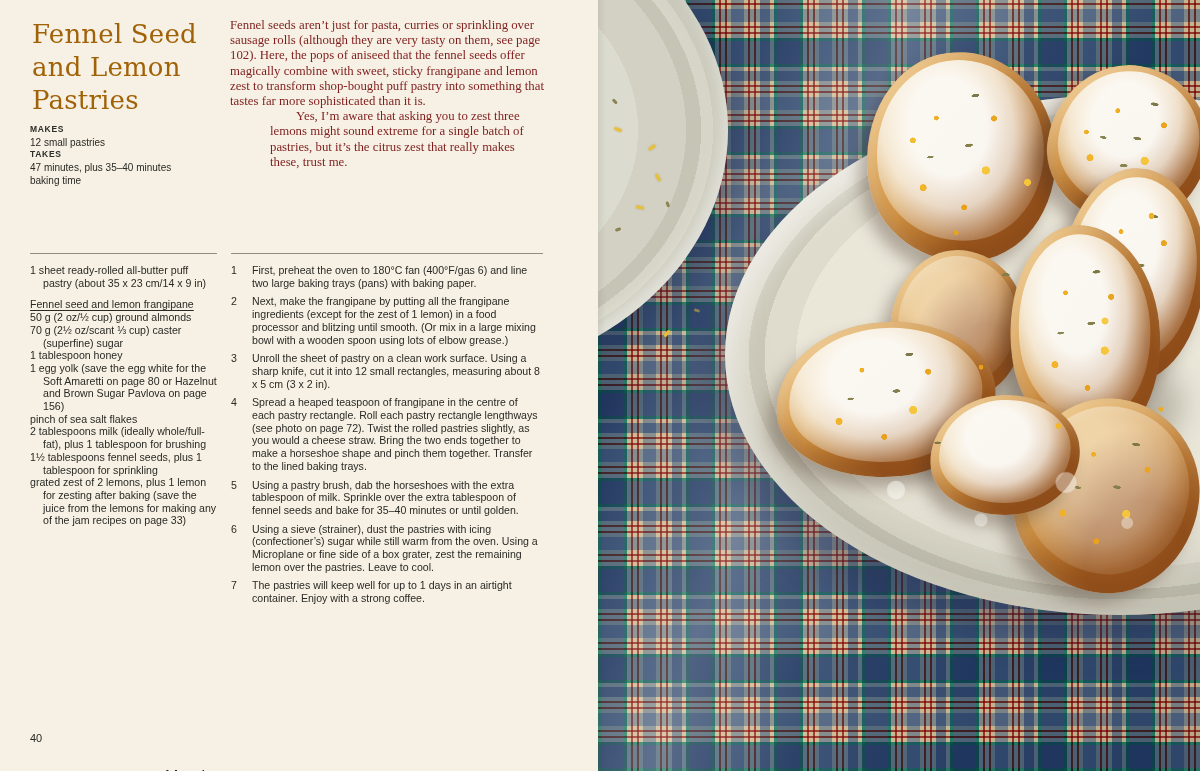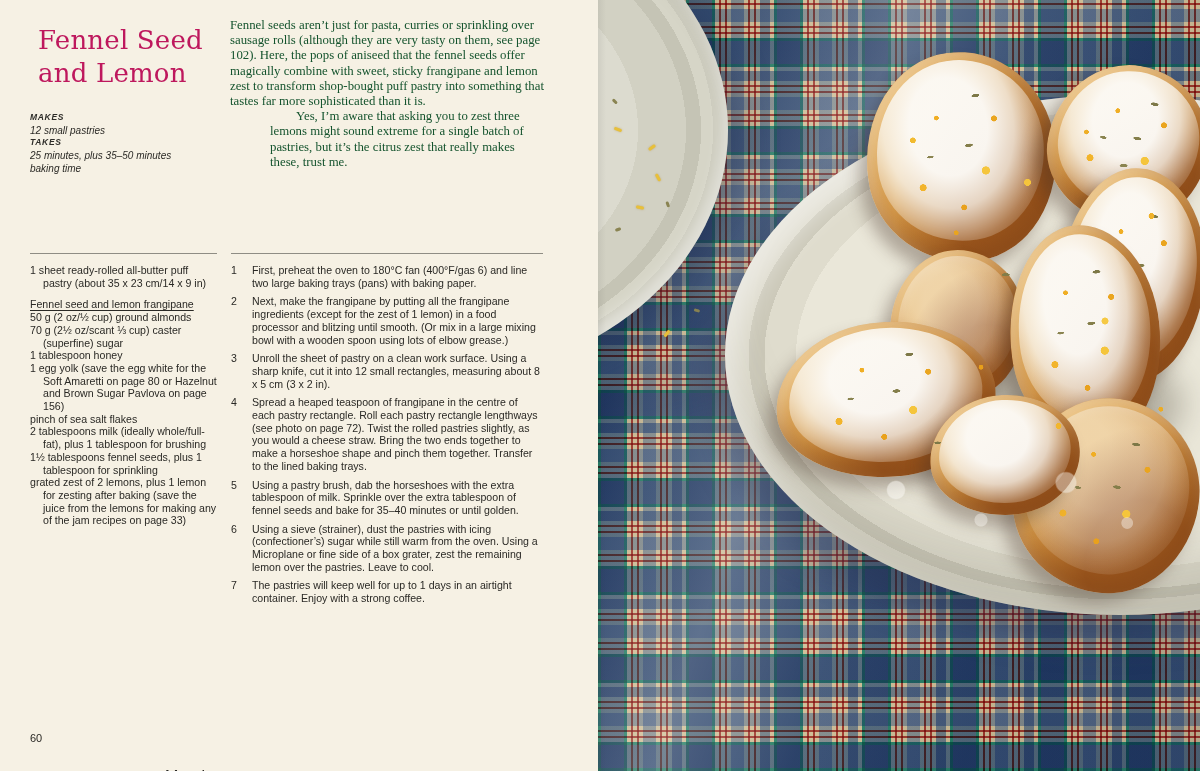--- a/index.html
+++ b/index.html
@@ -4,32 +4,32 @@
 <style>
   html,body{margin:0;padding:0;}
   body{
     width:1200px;height:771px;position:relative;overflow:hidden;
     background:#f6f1e4;color:#2a2925;
     font-family:"Liberation Sans", sans-serif;
   }
   
   .recipe-page{position:absolute;left:0;top:0;width:598px;height:771px;background:#f6f1e4;}
   .title{
-    position:absolute;left:30px;top:16px;margin:8px;
+    position:absolute;left:30px;top:16px;margin:2px;
     font-family:"DejaVu Serif", serif;font-weight:400;
-    font-size:26px;line-height:33px;color:#be185d;letter-spacing:.2px;
+    font-size:26px;line-height:33px;color:#a16207;letter-spacing:.2px;
   }
   .title-line{display:block;}
-  .meta{position:absolute;left:30px;top:112px;width:168px;font-style:italic;}
+  .meta{position:absolute;left:30px;top:124px;width:168px;}
   .meta-label{display:block;font-size:8.5px;font-weight:700;letter-spacing:.7px;color:#2e2d29;}
   .meta-value{display:block;font-size:10px;line-height:13px;margin:2px 0 0;color:#2a2925;}
   .meta-value + .meta-label{}
   .intro{
     position:absolute;left:230px;top:18px;width:316px;
-    font-family:"Liberation Serif", serif;font-size:12.8px;line-height:15.2px;color:#14532d;
+    font-family:"Liberation Serif", serif;font-size:12.8px;line-height:15.2px;color:#7f1d1d;
   }
   .intro p{margin:0;}
   .intro p + p{text-indent:26px;margin-left:40px;}
   .ingredients{
     position:absolute;left:30px;top:253px;width:187px;
     border-top:1px solid #8f8d84;padding-top:10px;
     font-size:10.6px;line-height:12.7px;
   }
   .ingredient{padding-left:13px;text-indent:-13px;}
   .sub-heading{margin-top:9px;text-decoration:underline;text-underline-offset:2px;}
@@ -140,27 +140,28 @@
   .crumb.seed{width:6px;height:2.5px;background:#8a8452;border-radius:2px;}
   .gutter{position:absolute;left:0;top:0;width:8px;height:771px;background:linear-gradient(90deg,rgba(40,40,40,.07),rgba(40,40,40,0));}
 </style>
 </head>
 <body>
 
 <section class="recipe-page">
   <h1 class="title">
     <span class="title-line">Fennel Seed</span>
     <span class="title-line">and Lemon</span>
+    <span class="title-line">Pastries</span>
   </h1>
 
   <div class="meta">
     <span class="meta-label">MAKES</span>
     <span class="meta-value">12 small pastries</span>
     <span class="meta-label">TAKES</span>
-    <span class="meta-value">25 minutes, plus 35–50 minutes baking time</span>
+    <span class="meta-value">47 minutes, plus 35–40 minutes baking time</span>
   </div>
 
   <div class="intro">
     <p>Fennel seeds aren’t just for pasta, curries or sprinkling over sausage rolls (although they are very tasty on them, see page 102). Here, the pops of aniseed that the fennel seeds offer magically combine with sweet, sticky frangipane and lemon zest to transform shop-bought puff pastry into something that tastes far more sophisticated than it is.</p>
     <p>Yes, I’m aware that asking you to zest three lemons might sound extreme for a single batch of pastries, but it’s the citrus zest that really makes these, trust me.</p>
   </div>
 
   <div class="ingredients">
     <div class="ingredient">1 sheet ready-rolled all-butter puff pastry (about 35 x 23 cm/14 x 9 in)</div>
     <div class="ingredient sub-heading">Fennel seed and lemon frangipane</div>
@@ -198,21 +199,21 @@
     <div class="step">
       <span class="step-num">6</span>
       <span class="step-text">Using a sieve (strainer), dust the pastries with icing (confectioner’s) sugar while still warm from the oven. Using a Microplane or fine side of a box grater, zest the remaining lemon over the pastries. Leave to cool.</span>
     </div>
     <div class="step">
       <span class="step-num">7</span>
       <span class="step-text">The pastries will keep well for up to 1 days in an airtight container. Enjoy with a strong coffee.</span>
     </div>
   </div>
 
-  <span class="footer-page">60</span>
+  <span class="footer-page">40</span>
   <span class="footer-section">Morning</span>
 </section>
 
 <section class="photo-page">
   <div class="cloth"></div>
 
   <div class="wrinkle" style="left:-40px;top:330px;width:380px;height:60px;transform:rotate(-18deg);"></div>
   <div class="wrinkle" style="left:120px;top:560px;width:420px;height:55px;transform:rotate(12deg);"></div>
   <div class="sheen"></div>
 

